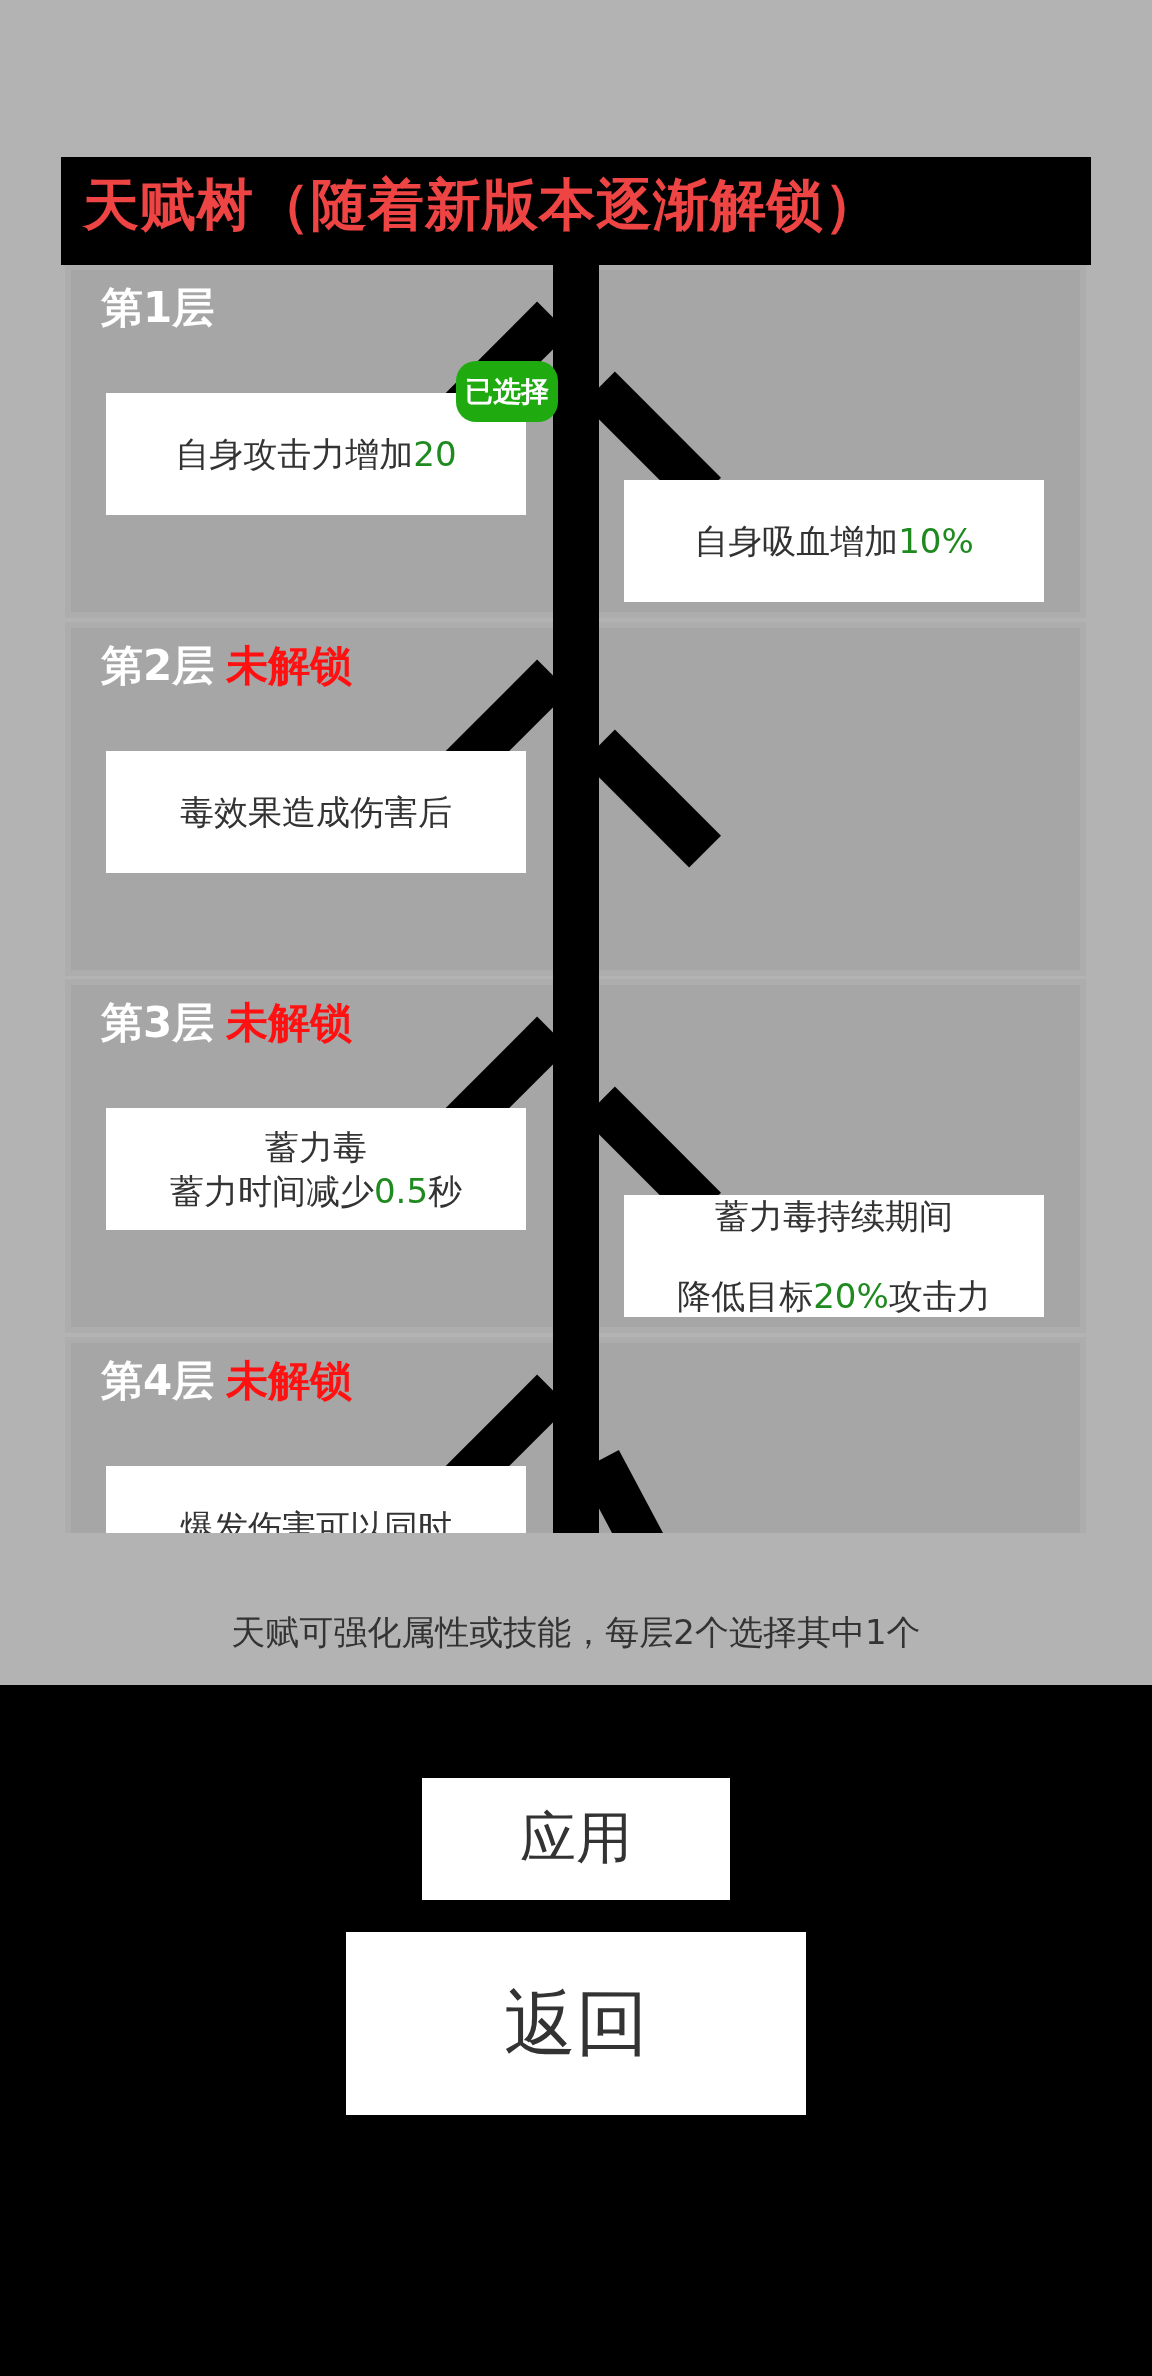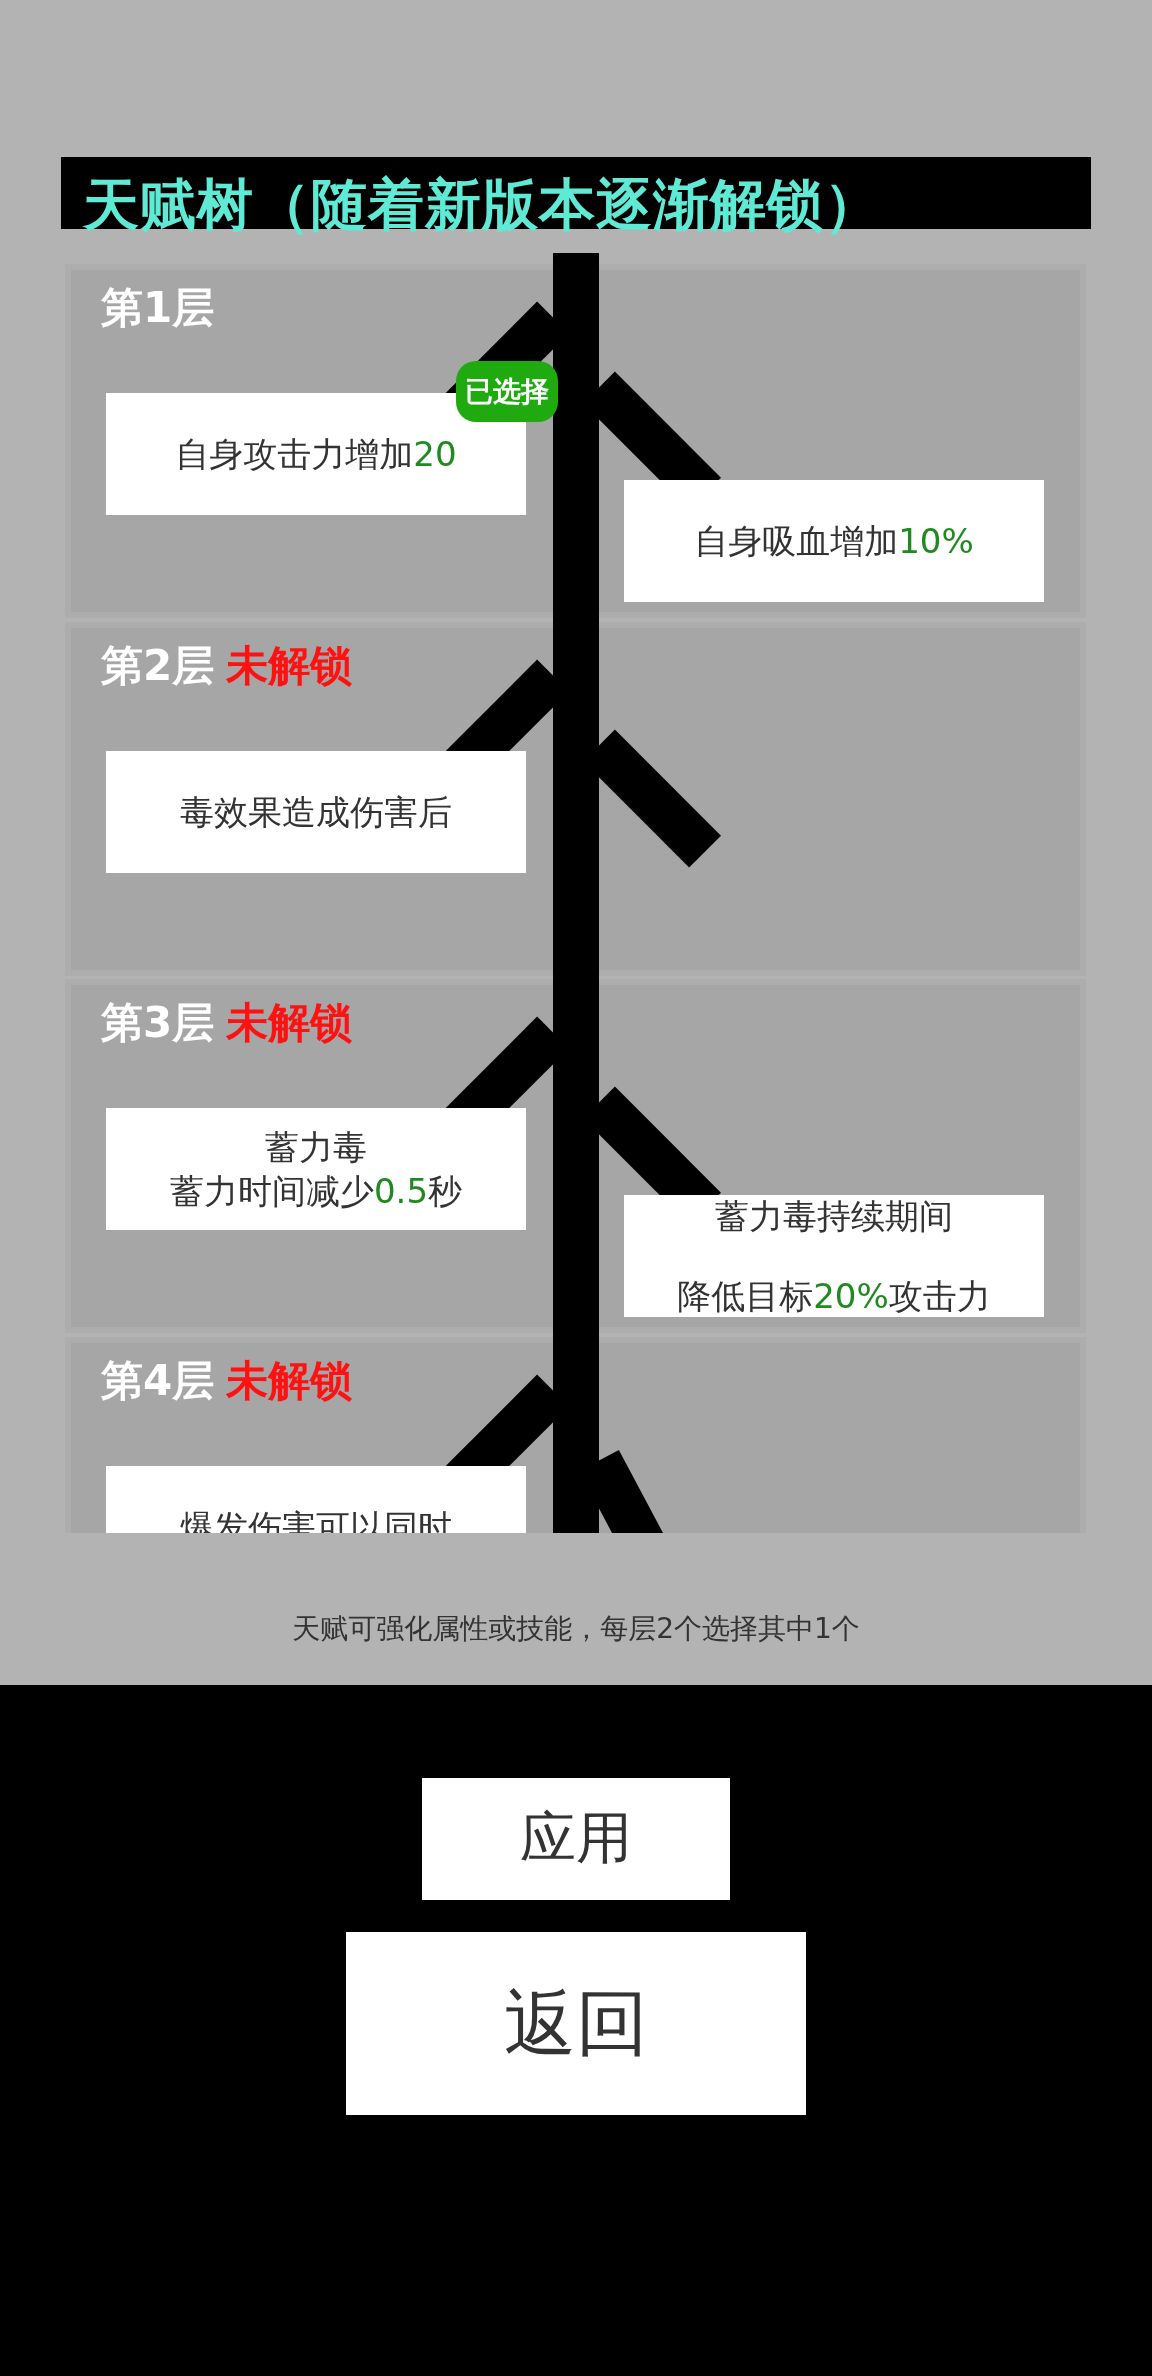--- a/index.html
+++ b/index.html
@@ -7,22 +7,22 @@
     body {
       position: relative;
       background: #000;
       font-family: "DejaVu Sans", "Liberation Sans", sans-serif;
     }
     .top-area {
       position: absolute; left: 0; top: 0; width: 1152px; height: 1685px;
       background: #b3b3b3;
     }
     .title-bar {
-      position: absolute; left: 61px; top: 157px; width: 1030px; height: 72px;
-      background: #000; color: #5eead4;
+      position: absolute; left: 61px; top: 157px; width: 1030px; height: 108px;
+      background: #000; color: #ef4444;
       font-size: 56px; font-weight: bold; line-height: 96px;
       padding-left: 22px; letter-spacing: 1px; white-space: nowrap;
       z-index: 3;
     }
     .tree-viewport {
       position: absolute; left: 61px; top: 253px; width: 1030px; height: 1280px;
       overflow: hidden;
     }
     .layer-panel {
       position: absolute; left: 10px; width: 1009px; height: 342px;
@@ -49,21 +49,21 @@
       z-index: 2; cursor: pointer; white-space: nowrap;
     }
     .talent-card .num { color: #1f8a1f; }
     .selected-badge {
       position: absolute; width: 102px; height: 61px; background: #1faa10;
       color: #fff; font-weight: bold; font-size: 28px; line-height: 61px;
       text-align: center; z-index: 3; border-radius: 20px;
     }
     .hint-text {
       position: absolute; left: 0; top: 1610px; width: 1152px;
-      text-align: center; font-size: 28px; color: #333;
+      text-align: center; font-size: 34px; color: #333;
     }
     .btn {
       position: absolute; background: #fff; color: #333; border: none;
       display: flex; align-items: center; justify-content: center; cursor: pointer;
       font-family: "DejaVu Sans", "Liberation Sans", sans-serif;
     }
     .btn-apply { left: 422px; top: 1778px; width: 308px; height: 122px; font-size: 56px; }
     .btn-back { left: 346px; top: 1932px; width: 460px; height: 183px; font-size: 72px; }
   </style>
 </head>

